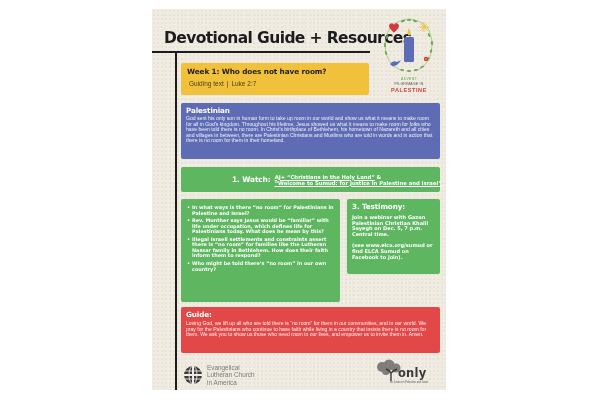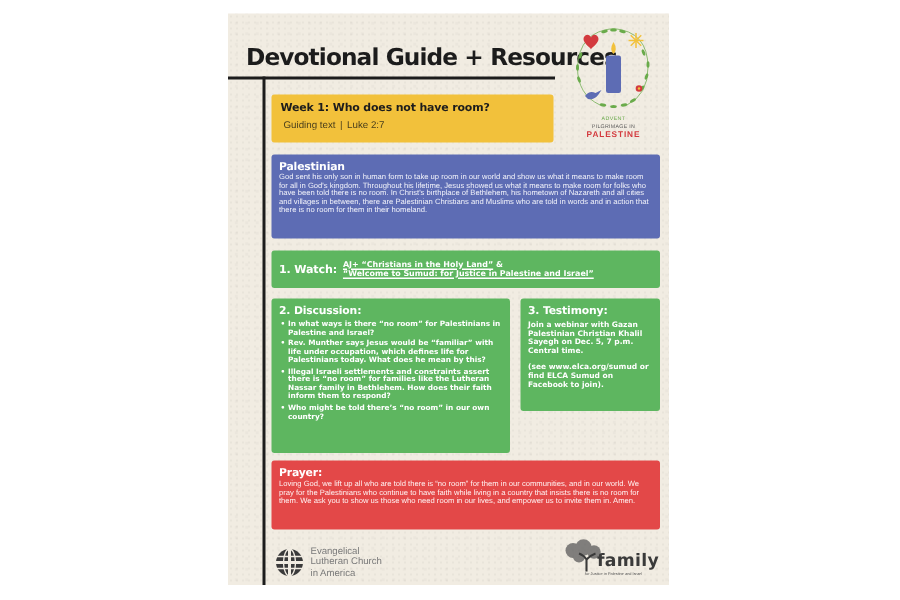--- a/index.html
+++ b/index.html
@@ -35,21 +35,21 @@
     .week-box { left: 29px; top: 54px; width: 188px; height: 32px; background: #f2c13b; color: #1c1c1c; padding: 4px 6px; }
     .week-title { font-family: "DejaVu Sans", sans-serif; font-weight: bold; font-size: 7.3px; white-space: nowrap; letter-spacing: -0.1px; }
     .week-sub { font-family: "Liberation Sans", sans-serif; font-size: 6.5px; color: #4a3f1c; margin-top: 4px; margin-left: 2px; white-space: nowrap; }
     .week-sub .sep { margin: 0 3px; }
 
     .intro-box { left: 29px; top: 94px; width: 259px; height: 56px; background: #5d6cb4; padding: 3px 5px; }
     .box-heading { font-family: "DejaVu Sans", sans-serif; font-weight: bold; font-size: 7.2px; letter-spacing: -0.1px; }
     .intro-text { font-family: "Liberation Sans", sans-serif; font-size: 5.1px; line-height: 5.6px; margin-top: 1px; color: #f1f2fa; }
 
     .watch-box { left: 29px; top: 158px; width: 259px; height: 25px; background: #5eb660; padding: 4px 5px; display: flex; align-items: center; }
-    .watch-label { font-family: "DejaVu Sans", sans-serif; font-weight: bold; font-size: 7.4px; white-space: nowrap; margin-right: 4px; letter-spacing: -0.1px; }
+    .watch-label { font-family: "DejaVu Sans", sans-serif; font-weight: bold; font-size: 7.4px; white-space: nowrap; margin-right: 4px; letter-spacing: -0.1px; margin-left: 46px; }
     .watch-links { font-family: "DejaVu Sans", sans-serif; font-weight: bold; font-size: 5.3px; line-height: 6px; white-space: nowrap; }
     .watch-links a { color: #fff; text-decoration: underline; }
 
     .disc-box { left: 29px; top: 190px; width: 159px; height: 103px; background: #5eb660; padding: 3px 5px; }
     .disc-list { list-style: none; margin-top: 3px; font-family: "DejaVu Sans", sans-serif; font-weight: bold; font-size: 4.9px; line-height: 5.5px; }
     .disc-list li { position: relative; padding-left: 6px; margin-bottom: 2.2px; }
     .disc-list li::before { content: "•"; position: absolute; left: 1px; top: 0; }
 
     .test-box { left: 195px; top: 190px; width: 93px; height: 75px; background: #5eb660; padding: 3px 5px; }
     .test-text { font-family: "DejaVu Sans", sans-serif; font-weight: bold; font-size: 5px; line-height: 5.7px; margin-top: 4px; }
@@ -137,39 +137,38 @@
 
   <div class="box watch-box">
     <div class="watch-label">1. Watch:</div>
     <div class="watch-links">
       <a>AJ+ “Christians in the Holy Land”</a><span> &amp;</span><br>
       <a>“Welcome to Sumud: for Justice in Palestine and Israel”</a>
     </div>
   </div>
 
   <div class="box disc-box">
-    <div class="box-heading">2. Discussion:</div>
     <ul class="disc-list">
       <li>In what ways is there “no room” for Palestinians in Palestine and Israel?</li>
       <li>Rev. Munther says Jesus would be “familiar” with life under occupation, which defines life for Palestinians today. What does he mean by this?</li>
       <li>Illegal Israeli settlements and constraints assert there is “no room” for families like the Lutheran Nassar family in Bethlehem. How does their faith inform them to respond?</li>
       <li>Who might be told there’s “no room” in our own country?</li>
     </ul>
   </div>
 
   <div class="box test-box">
     <div class="box-heading">3. Testimony:</div>
     <div class="test-text">
       <p>Join a webinar with Gazan Palestinian Christian Khalil Sayegh on Dec. 5, 7 p.m. Central time.</p>
       <p>(see www.elca.org/sumud or find ELCA Sumud on Facebook to join).</p>
     </div>
   </div>
 
   <div class="box prayer-box">
-    <div class="box-heading">Prayer:</div>
+    <div class="box-heading">Guide:</div>
     <div class="prayer-text">Loving God, we lift up all who are told there is “no room” for them in our communities, and in our world. We pray for the Palestinians who continue to have faith while living in a country that insists there is no room for them. We ask you to show us those who need room in our lives, and empower us to invite them in. Amen.</div>
   </div>
 
   <div class="elca-logo">
     <svg width="20" height="20" viewBox="0 0 20 20">
       <circle cx="10" cy="10" r="9" fill="#3a3a3a"></circle>
       <g stroke="#f1ece2" stroke-width="0.9" fill="none">
         <ellipse cx="10" cy="10" rx="4" ry="9"></ellipse>
         <line x1="1" y1="6" x2="19" y2="6"></line>
         <line x1="1" y1="14" x2="19" y2="14"></line>
@@ -187,17 +186,17 @@
   <div class="sumud-logo">
     <svg width="34" height="24" viewBox="0 0 34 24" style="position:absolute;left:0;top:0;">
       <g fill="#5a5a5a" opacity="0.75">
         <circle cx="10" cy="8" r="5"></circle>
         <circle cx="17" cy="6" r="5.5"></circle>
         <circle cx="24" cy="9" r="4.5"></circle>
         <circle cx="14" cy="12" r="4"></circle>
       </g>
       <path d="M19 22 L19 14 Q17 11 14 10 M19 14 Q22 11 25 10" stroke="#3a3a3a" stroke-width="1.4" fill="none"></path>
     </svg>
-    <div class="sumud-word">family</div>
+    <div class="sumud-word">only</div>
     <div class="sumud-tag">for Justice in Palestine and Israel</div>
   </div>
 
 </div>
 
 </body></html>

